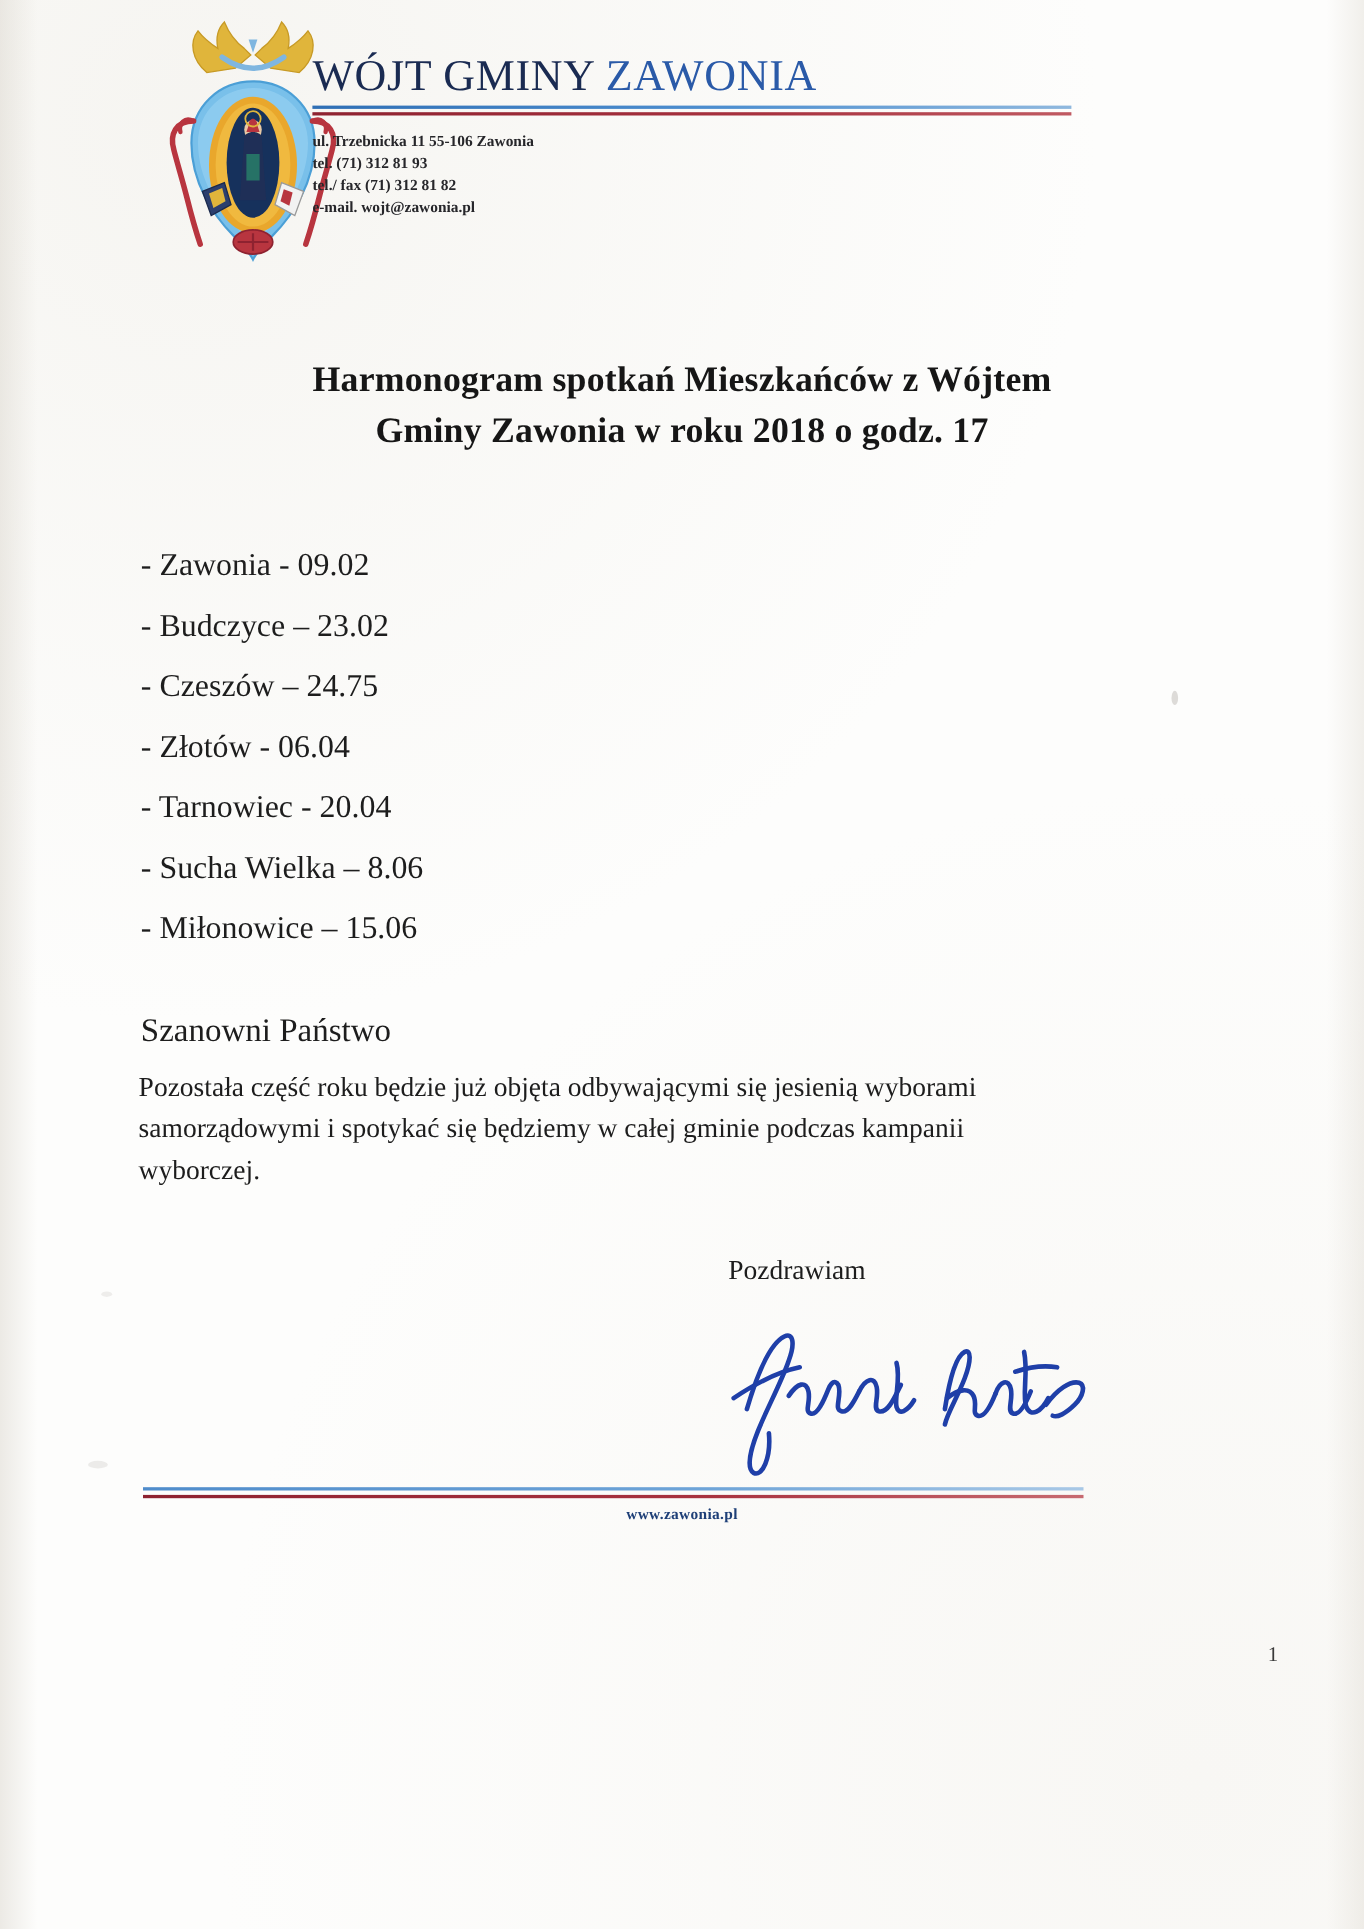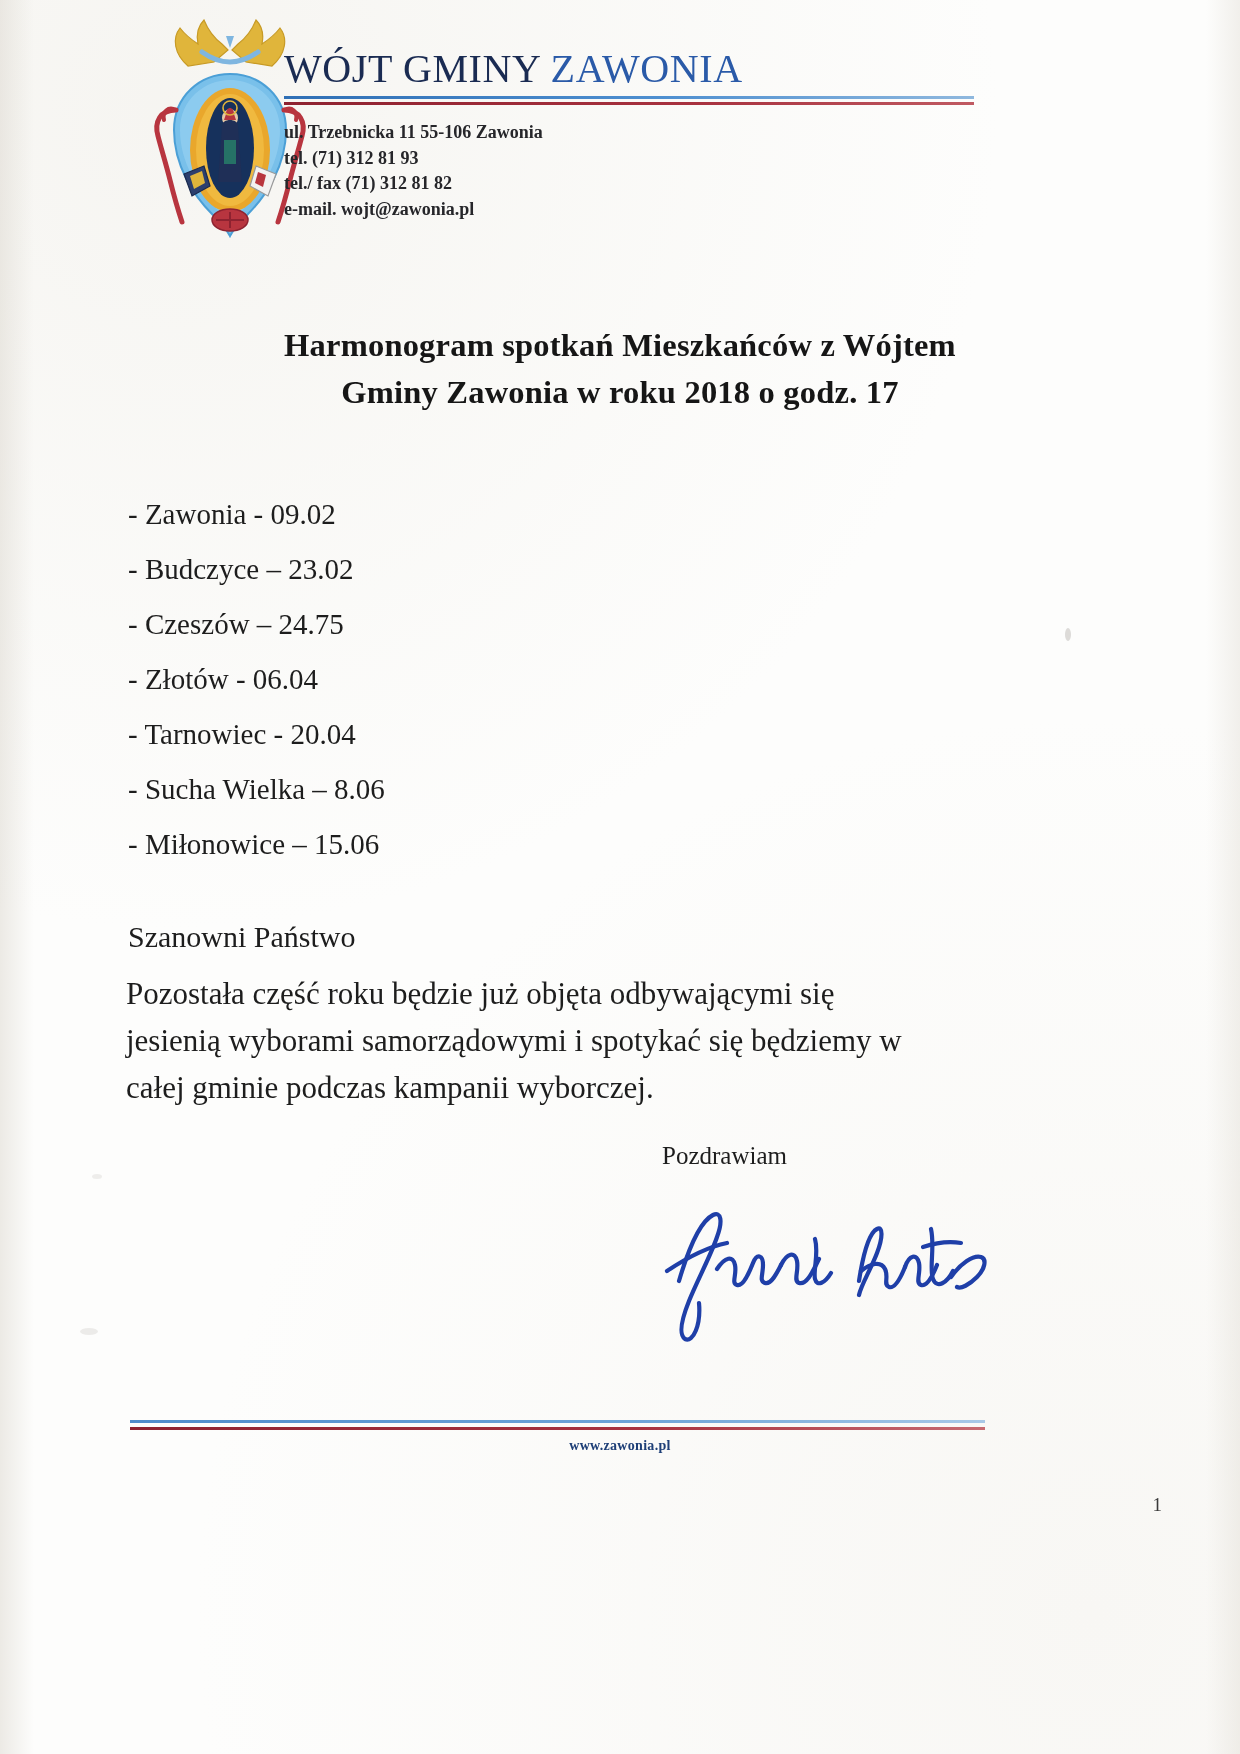--- a/index.html
+++ b/index.html
@@ -89,21 +89,21 @@
   .rule-red {
     position: absolute; left: 0; top: 6px;
     width: 690px; height: 3px;
     background: linear-gradient(to right, #8e2230 0%, #a8323f 60%, #c05a62 100%);
   }
 
   .contact {
     margin-top: 12px;
     font-family: "Liberation Serif", "DejaVu Serif", serif;
     font-weight: 700;
-    font-size: 18px;
+    font-size: 14px;
     line-height: 1.42;
     color: #26262a;
   }
   .contact div { white-space: nowrap; }
 
   
   .doc-title {
     position: absolute;
     left: 0;
     top: 322px;
@@ -140,21 +140,21 @@
     left: 128px;
     top: 920px;
     font-size: 30px;
     color: #1d1d1d;
   }
   .body-par {
     position: absolute;
     left: 126px;
     top: 970px;
     width: 800px;
-    font-size: 31px;
+    font-size: 25px;
     line-height: 1.52;
     color: #1d1d1d;
   }
 
   .closing {
     position: absolute;
     left: 662px;
     top: 1142px;
     font-size: 25px;
     color: #1d1d1d;
@@ -167,21 +167,21 @@
     top: 1185px;
     width: 340px;
     height: 170px;
   }
   .signature svg { display:block; width: 340px; height: 170px; }
 
   
   .footer {
     position: absolute;
     left: 0;
-    top: 1420px;
+    top: 1352px;
     width: 1240px;
     height: 90px;
     text-decoration: underline;
   }
   .f-rule-blue {
     position: absolute;
     left: 130px; top: 0;
     width: 855px; height: 3px;
     background: linear-gradient(to right, #4f8ccb 0%, #6ea4d8 60%, #a8c8e6 100%);
   }

